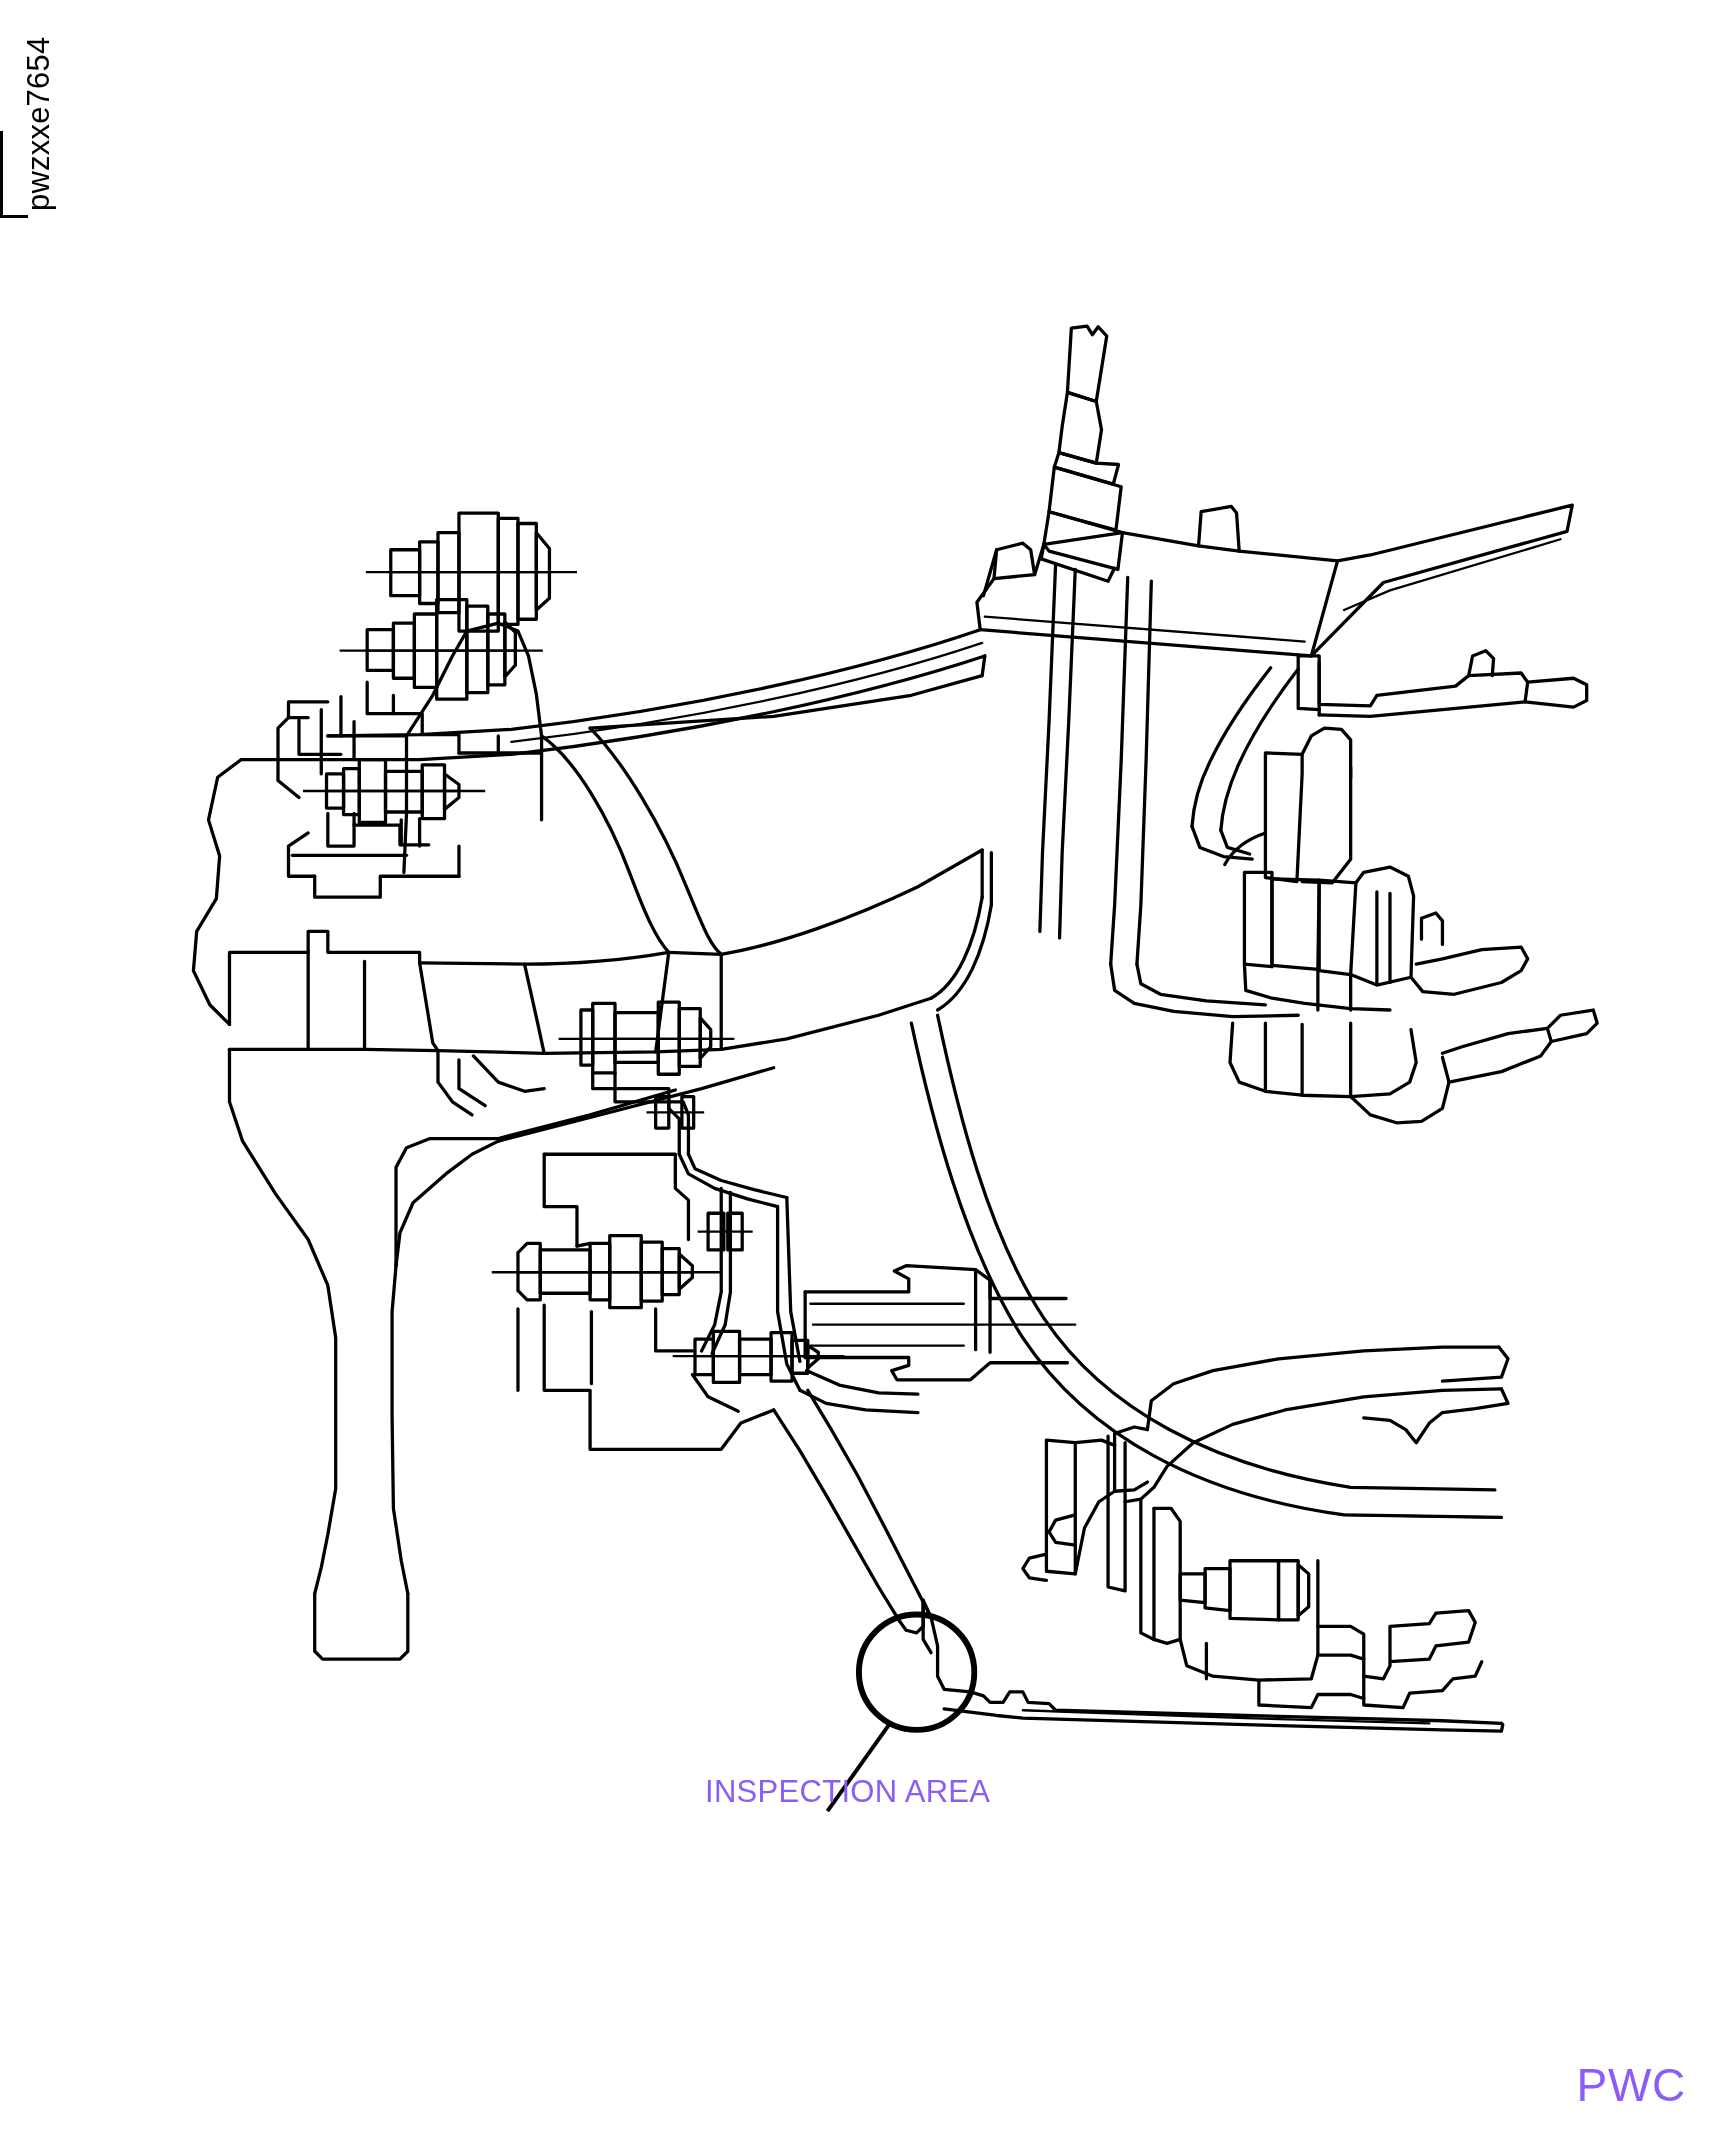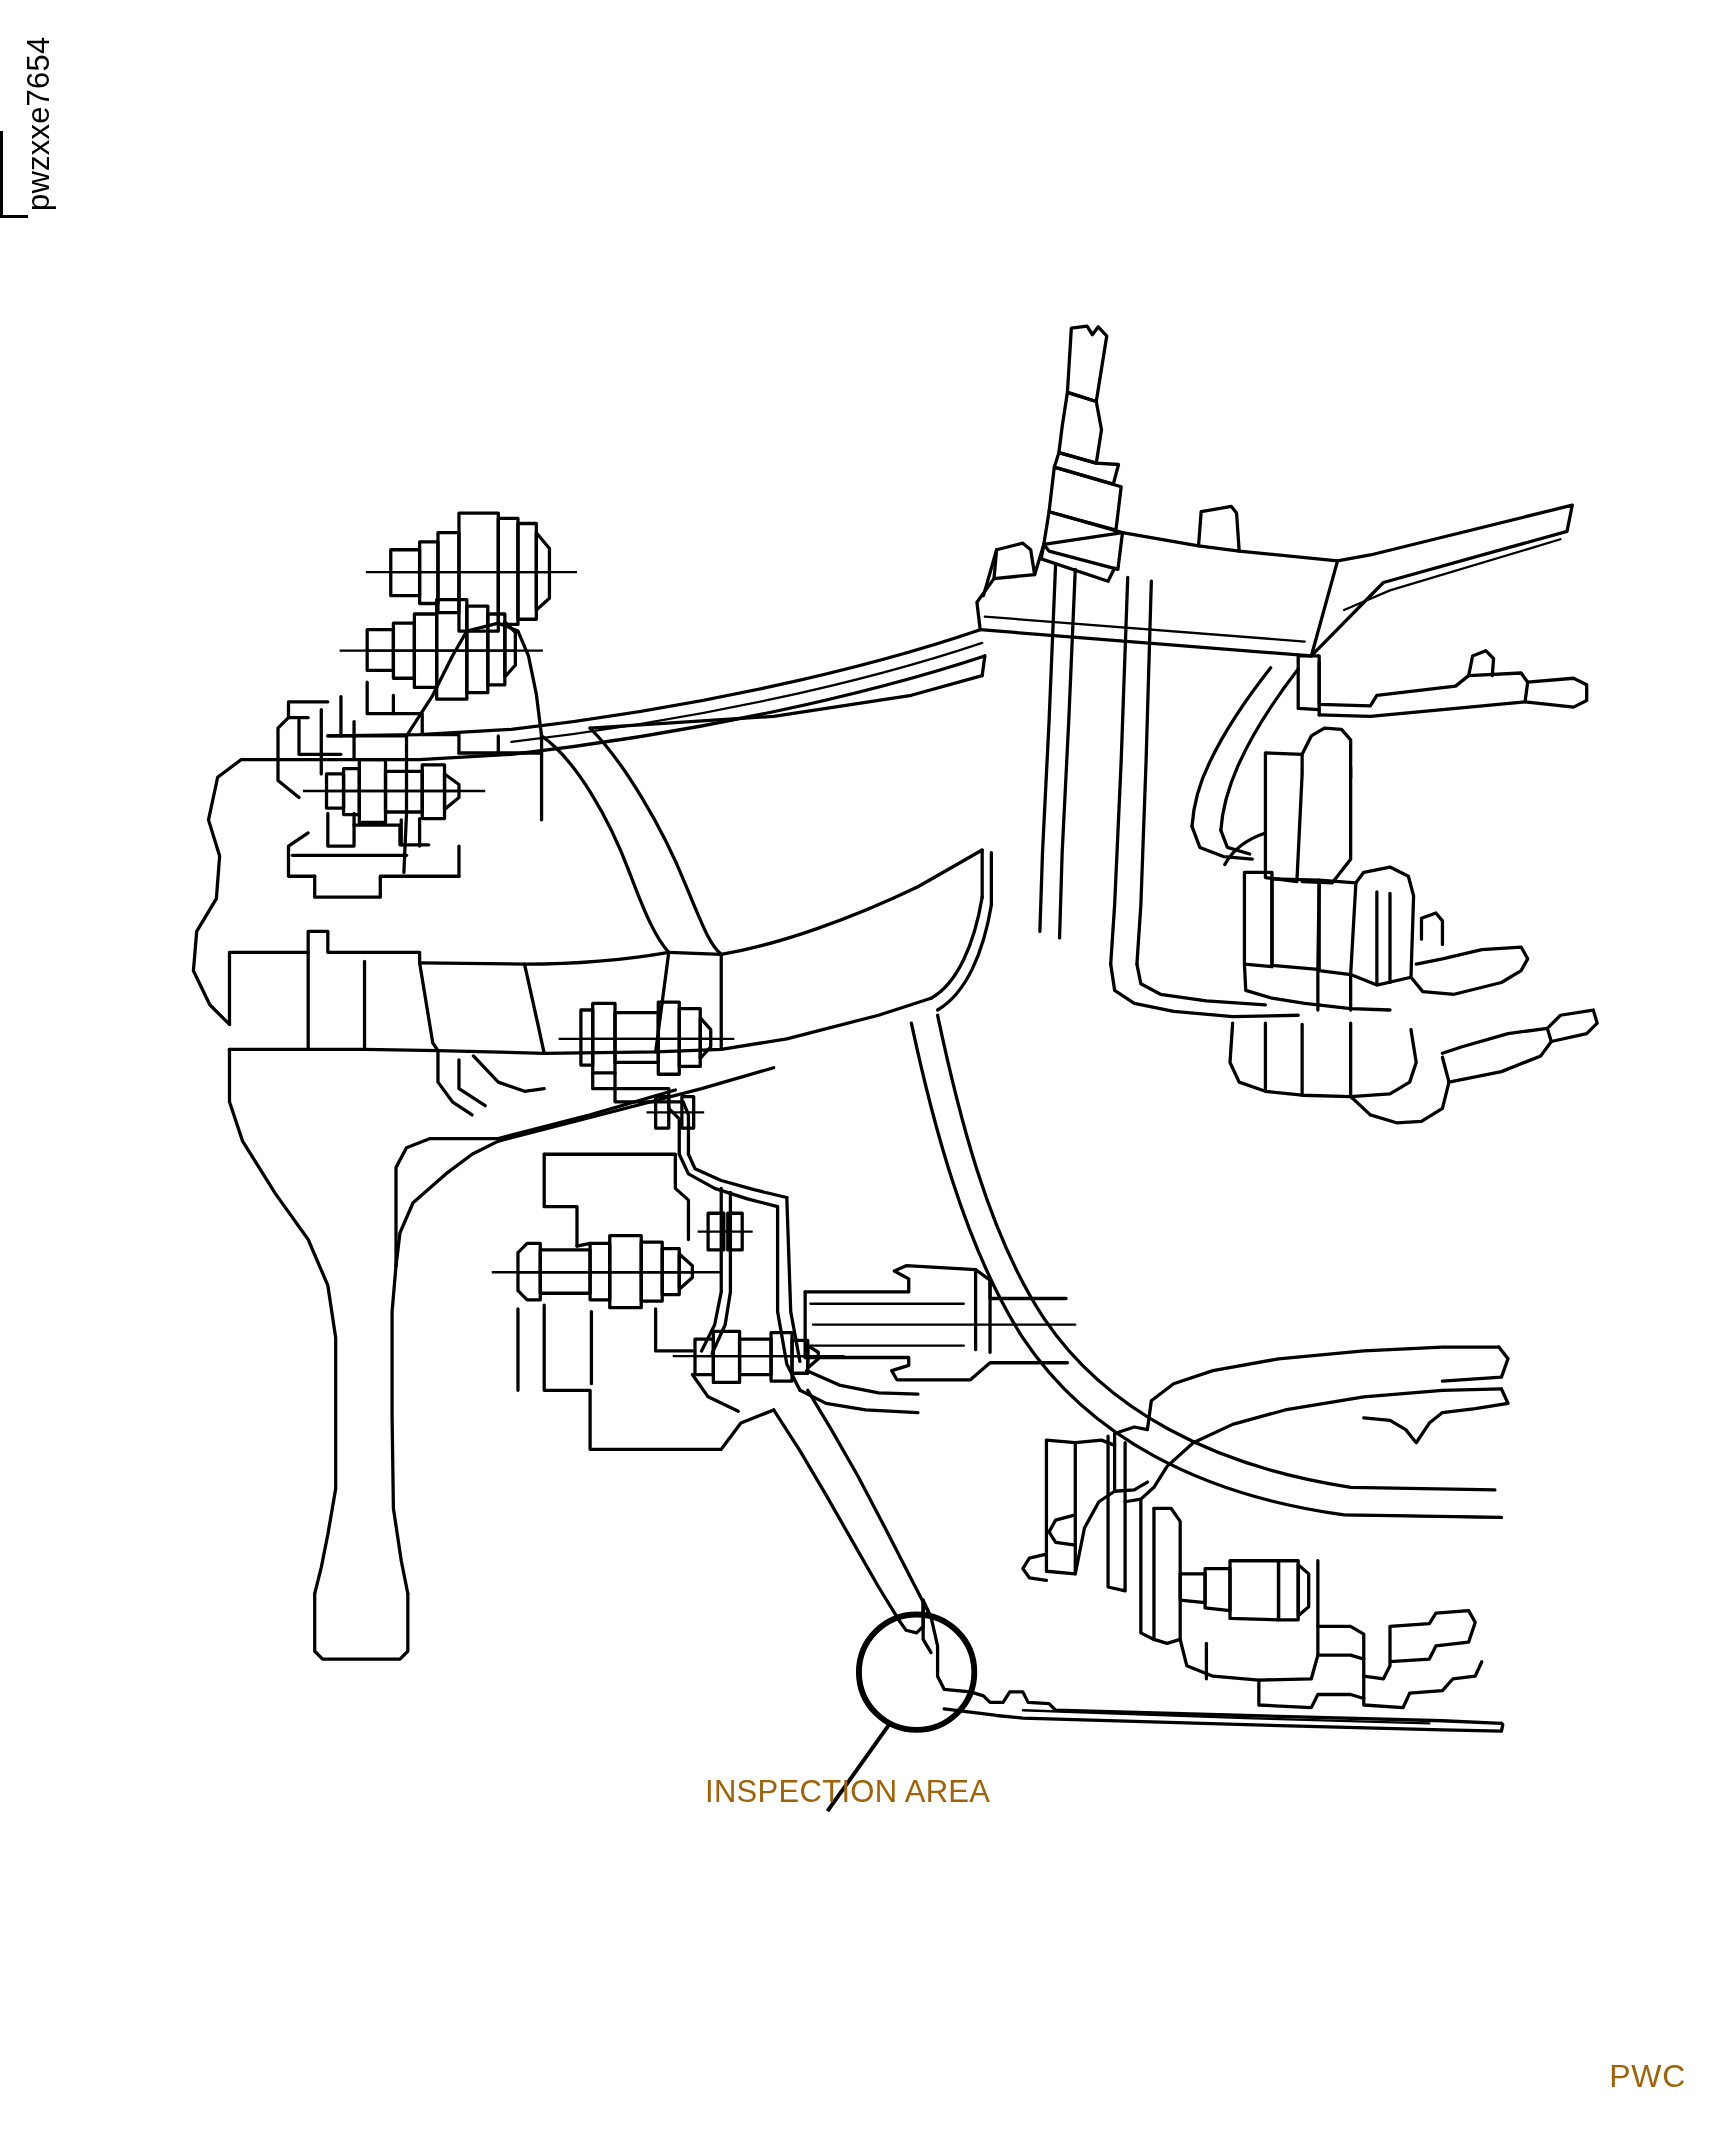--- a/index.html
+++ b/index.html
@@ -24,21 +24,21 @@
     left: 0;
     top: 0;
     width: 1727px;
     height: 2140px;
     display: block;
   }
   .txt {
     position: absolute;
     white-space: nowrap;
     font-family: "Liberation Sans", sans-serif;
-    color: #a16207;
+    color: #8b5cf6;
   }
   #callout-label {
     left: 705px;
     top: 1774px;
     font-size: 31px;
     letter-spacing: 0.3px;
   }
   #figure-id-block {
     left: 22px;
     top: 1905px;
@@ -61,21 +61,21 @@
     left: 0px;
     top: 131px;
     width: 25px;
     height: 84px;
     border-left: 3.3px solid #000;
     border-bottom: 3.3px solid #000;
   }
   #oem-mark {
     right: 41px;
     top: 2058px;
-    font-size: 32px;
+    font-size: 46px;
     letter-spacing: 0.7px;
   }
 </style>
 </head>
 <body>
 
 <div id="page">
 
   <svg id="drawing-svg" viewBox="0 0 2634 3263" xmlns="http://www.w3.org/2000/svg">
 

